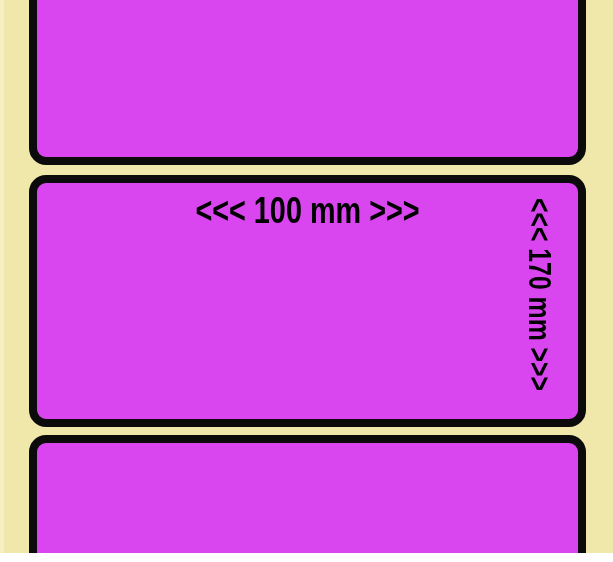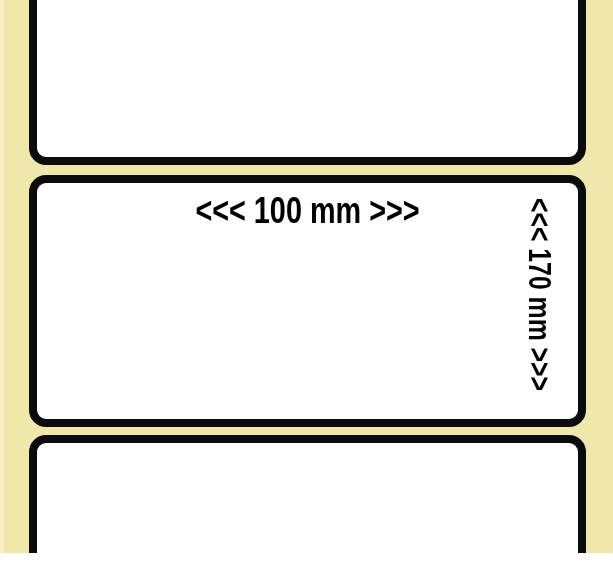--- a/index.html
+++ b/index.html
@@ -30,21 +30,21 @@
     content: "";
     position: absolute;
     left: 0; top: 0; bottom: 0;
     width: 4px;
     background: #F6EFC2;
   }
   .label {
     position: absolute;
     left: 29px;
     width: 557px;
-    background: #ffffff;
+    background: #d946ef;
     border: 8px solid #0B0B0B;
     border-radius: 17px;
     box-sizing: border-box;
   }
   .label--top    { top: -78px; height: 243px; }
   .label--middle { top: 175px; height: 252px; }
   .label--bottom { top: 435px; height: 245px; }
 
   .dim-h {
     position: absolute;

